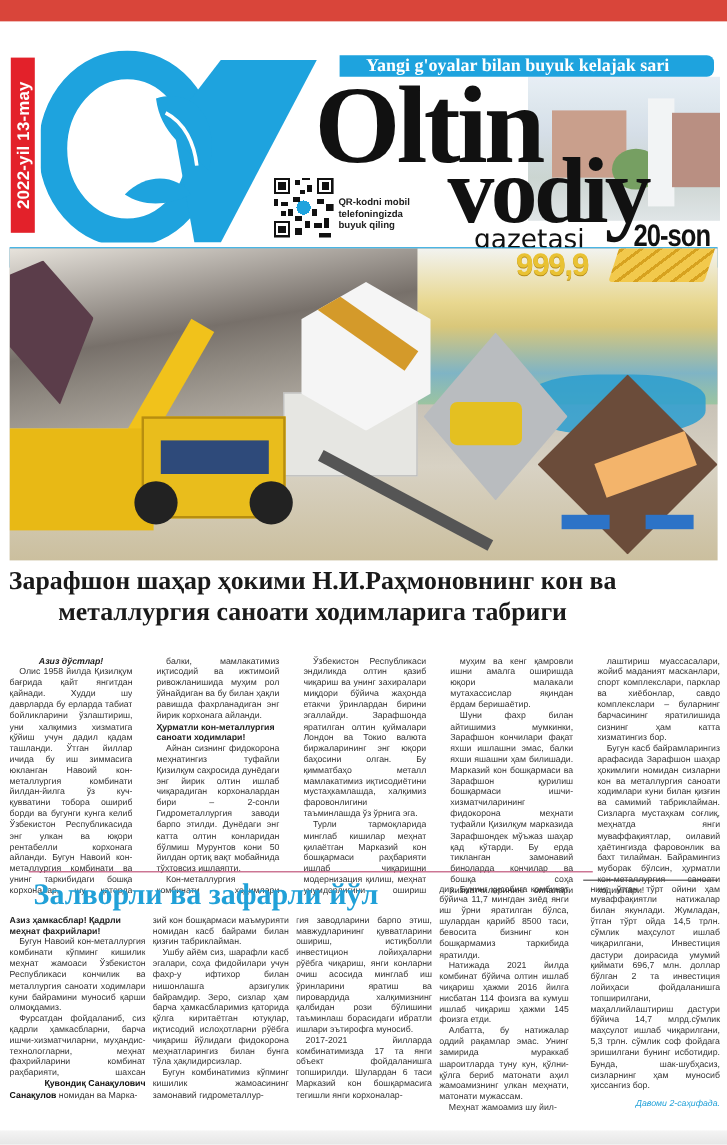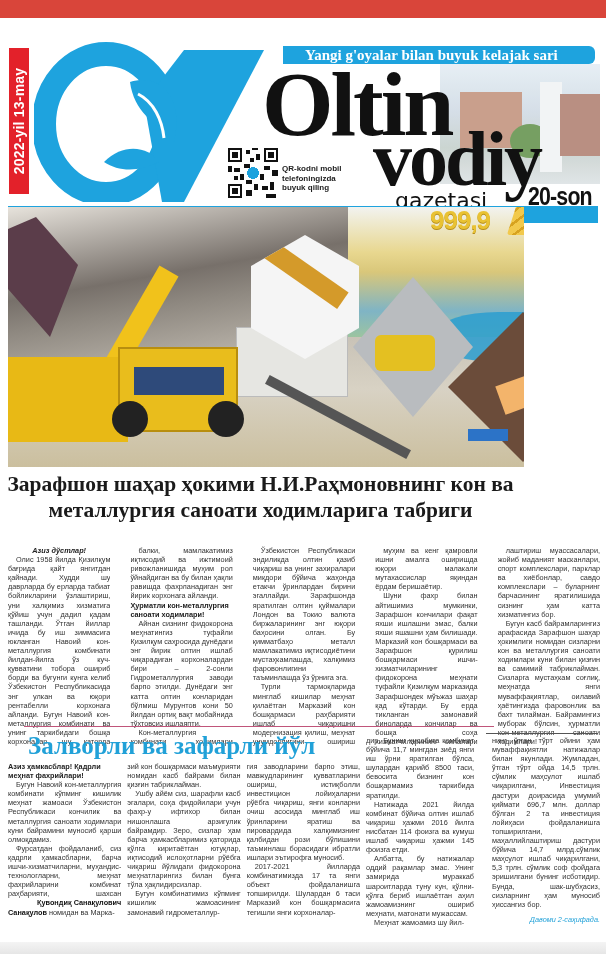--- a/index.html
+++ b/index.html
@@ -36,21 +36,21 @@
 
   .qr { position: absolute; left: 228px; top: 130px; width: 50px; height: 50px; background: #fff; }
   .qr-note { position: absolute; left: 282px; top: 146px; font-size: 8px; font-weight: bold; line-height: 9.5px; color: #222; width: 70px; }
 
   .infobar { position: absolute; left: 8px; top: 188px; width: 590px; height: 17px; background: #1ea3de; color: #fff;
     font-family: "Liberation Serif", serif; font-weight: bold; font-size: 11.5px; line-height: 17px; padding-left: 8px;
     display: flex; align-items: center; gap: 6px; white-space: nowrap; overflow: hidden; }
   .infobar .ic { display: inline-block; width: 12px; height: 12px; border: 1.2px solid #fff; border-radius: 50%;
     font-size: 7px; line-height: 10px; text-align: center; font-family: "DejaVu Sans", sans-serif; }
 
-  .collage { position: absolute; left: 8px; top: 207px; width: 516px; height: 260px; overflow: hidden;
+  .collage { position: absolute; left: 8px; top: 207px; width: 590px; height: 260px; overflow: hidden;
     background: linear-gradient(180deg, #cfc9bf 0%, #bdb7ad 35%, #d8d2c4 70%, #cbbf9e 100%); }
   .collage .mine { position: absolute; left: 0; top: 0; width: 340px; height: 150px;
     background: linear-gradient(170deg, #e7e3dc 0%, #77706a 45%, #8e8880 60%, #c7c1b7 100%); }
   .collage .plant { position: absolute; left: 340px; top: 0; width: 250px; height: 130px;
     background: linear-gradient(180deg, #f2f3f0 0%, #e8d78f 35%, #d9c77a 50%, #7fb4c5 80%, #9cc4a0 100%); }
   .collage .pool { position: absolute; left: 430px; top: 105px; width: 150px; height: 50px; background: #2a9ed0; border-radius: 40%; opacity: .85; }
   .collage .excavator-arm { position: absolute; left: 60px; top: 40px; width: 22px; height: 180px; background: #f1c21b;
     transform: rotate(30deg); transform-origin: bottom; }
   .collage .excavator { position: absolute; left: 0; top: 150px; width: 120px; height: 85px; background: #e8b915; }
   .collage .truck { position: absolute; left: 110px; top: 140px; width: 120px; height: 85px; background: #e9bd1c; border: 2px solid #b88e0f; }
@@ -243,21 +243,21 @@
   <div class="col">
     <p style="text-indent:0;">гия заводларини барпо этиш, мавжудларининг қувватларини ошириш, истиқболли инвестицион лойиҳаларни рўёбга чиқариш, янги конларни очиш асосида минглаб иш ўринларини яратиш ва пировардида халқимизнинг қалбидан рози бўлишини таъминлаш борасидаги ибратли ишлари эътирофга муносиб.</p>
     <p>2017-2021 йилларда комбинатимизда 17 та янги объект фойдаланишга топширилди. Шулардан 6 таси Марказий кон бошқармасига тегишли янги корхоналар-</p>
   </div>
 </section>
 
 <section class="cols2r">
   <div class="col">
     <p style="text-indent:0;">дир. Бунинг ҳисобига комбинат бўйича 11,7 мингдан зиёд янги иш ўрни яратилган бўлса, шулардан қарийб 8500 таси, бевосита бизнинг кон бошқармамиз таркибида яратилди.</p>
     <p>Натижада 2021 йилда комбинат бўйича олтин ишлаб чиқариш ҳажми 2016 йилга нисбатан 114 фоизга ва кумуш ишлаб чиқариш ҳажми 145 фоизга етди.</p>
-    <p>Албатта, бу натижалар оддий рақамлар эмас. Унинг замирида мураккаб шароитларда туну кун, қўлни-қўлга бериб ишлаётган аҳил жамоамизнинг ошириб меҳнати, матонати мужассам.</p>
+    <p>Албатта, бу натижалар оддий рақамлар эмас. Унинг замирида мураккаб шароитларда туну кун, қўлни-қўлга бериб матонати аҳил жамоамизнинг улкан меҳнати, матонати мужассам.</p>
     <p>Меҳнат жамоамиз шу йил-</p>
   </div>
   <div class="col">
     <p style="text-indent:0;">нинг ўтган тўрт ойини ҳам муваффақиятли натижалар билан якунлади. Жумладан, ўтган тўрт ойда 14,5 трлн. сўмлик маҳсулот ишлаб чиқарилгани, Инвестиция дастури доирасида умумий қиймати 696,7 млн. доллар бўлган 2 та инвестиция лойиҳаси фойдаланишга топширилгани, маҳаллийлаштириш дастури бўйича 14,7 млрд.сўмлик маҳсулот ишлаб чиқарилгани, 5,3 трлн. сўмлик соф фойдага эришилгани бунинг исботидир. Бунда, шак-шубҳасиз, сизларнинг ҳам муносиб ҳиссангиз бор.</p>
     <p class="cont">Давоми 2-саҳифада.</p>
   </div>
 </section>
 
 <div class="bottom-shade"></div>
 

